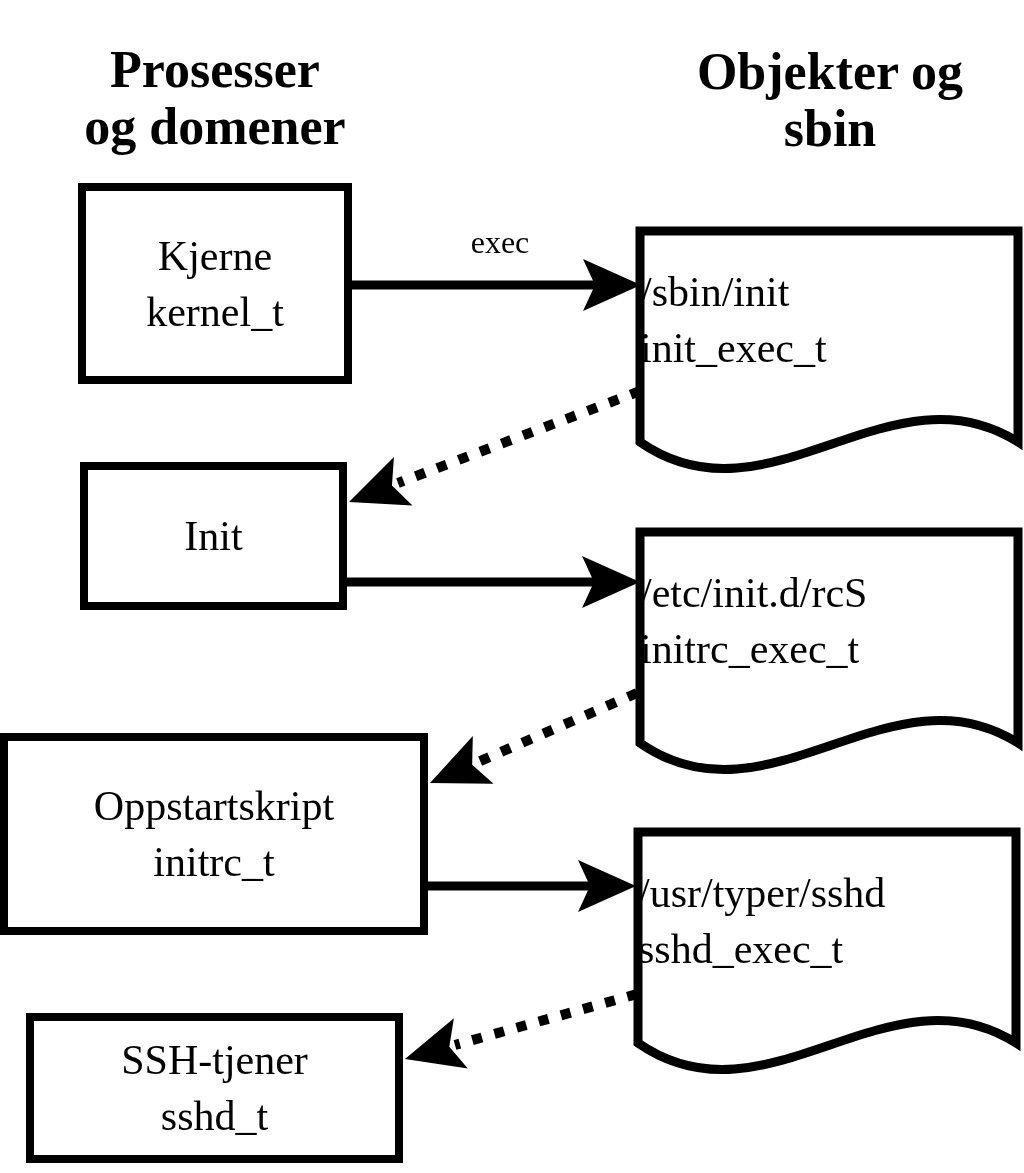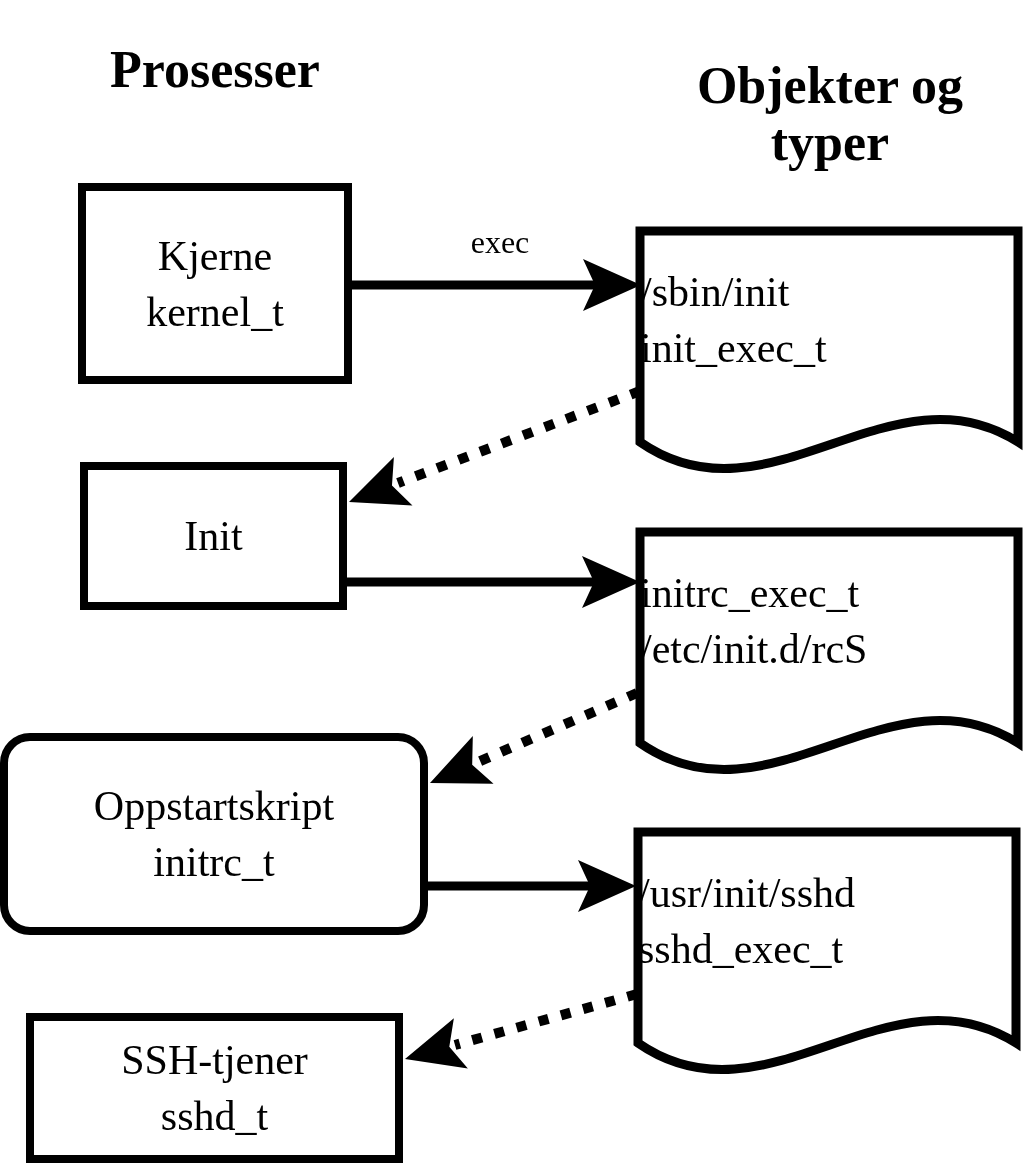--- a/index.html
+++ b/index.html
@@ -85,50 +85,51 @@
       <polygon class="arrow-head" points="0,0 -58,-26 -46,0 -58,26" transform="translate(430,742) rotate(156.5)"></polygon>
     </g>
     <g>
       <line class="dotted-line" x1="637" y1="953" x2="455" y2="1004"></line>
       <polygon class="arrow-head" points="0,0 -58,-26 -46,0 -58,26" transform="translate(405,1018) rotate(164.4)"></polygon>
     </g>
   </svg>
 
   <div class="col-header" style="left:20px;top:0px;width:390px;">
     <div>Prosesser</div>
+    <div>og domener</div>
   </div>
-  <div class="col-header" style="left:635px;top:16px;width:390px;">
+  <div class="col-header" style="left:635px;top:2px;width:390px;">
     <div>Objekter og</div>
-    <div>typer</div>
+    <div>sbin</div>
   </div>
 
   <div class="pbox" style="left:78px;top:142px;width:274px;height:201px;">
     <div>Kjerne</div>
     <div>kernel_t</div>
   </div>
   <div class="pbox" style="left:80px;top:421px;width:267px;height:148px;">
     <div>Init</div>
   </div>
-  <div class="pbox" style="left:0px;top:692px;width:428px;height:202px;border-radius:30px;">
+  <div class="pbox" style="left:0px;top:692px;width:428px;height:202px;">
     <div>Oppstartskript</div>
     <div>initrc_t</div>
   </div>
   <div class="pbox" style="left:26px;top:972px;width:377px;height:150px;">
     <div>SSH-tjener</div>
     <div>sshd_t</div>
   </div>
 
   <div class="doc-label" style="left:640px;top:223px;width:378px;">
     <div>/sbin/init</div>
     <div>init_exec_t</div>
   </div>
   <div class="doc-label" style="left:640px;top:524px;width:378px;">
+    <div>/etc/init.d/rcS</div>
     <div>initrc_exec_t</div>
-    <div>/etc/init.d/rcS</div>
   </div>
   <div class="doc-label" style="left:638px;top:824px;width:378px;">
-    <div>/usr/init/sshd</div>
+    <div>/usr/typer/sshd</div>
     <div>sshd_exec_t</div>
   </div>
 
   <div class="edge-label" style="left:420px;top:178px;width:160px;">exec</div>
 
 </div>
 
 </body></html>

